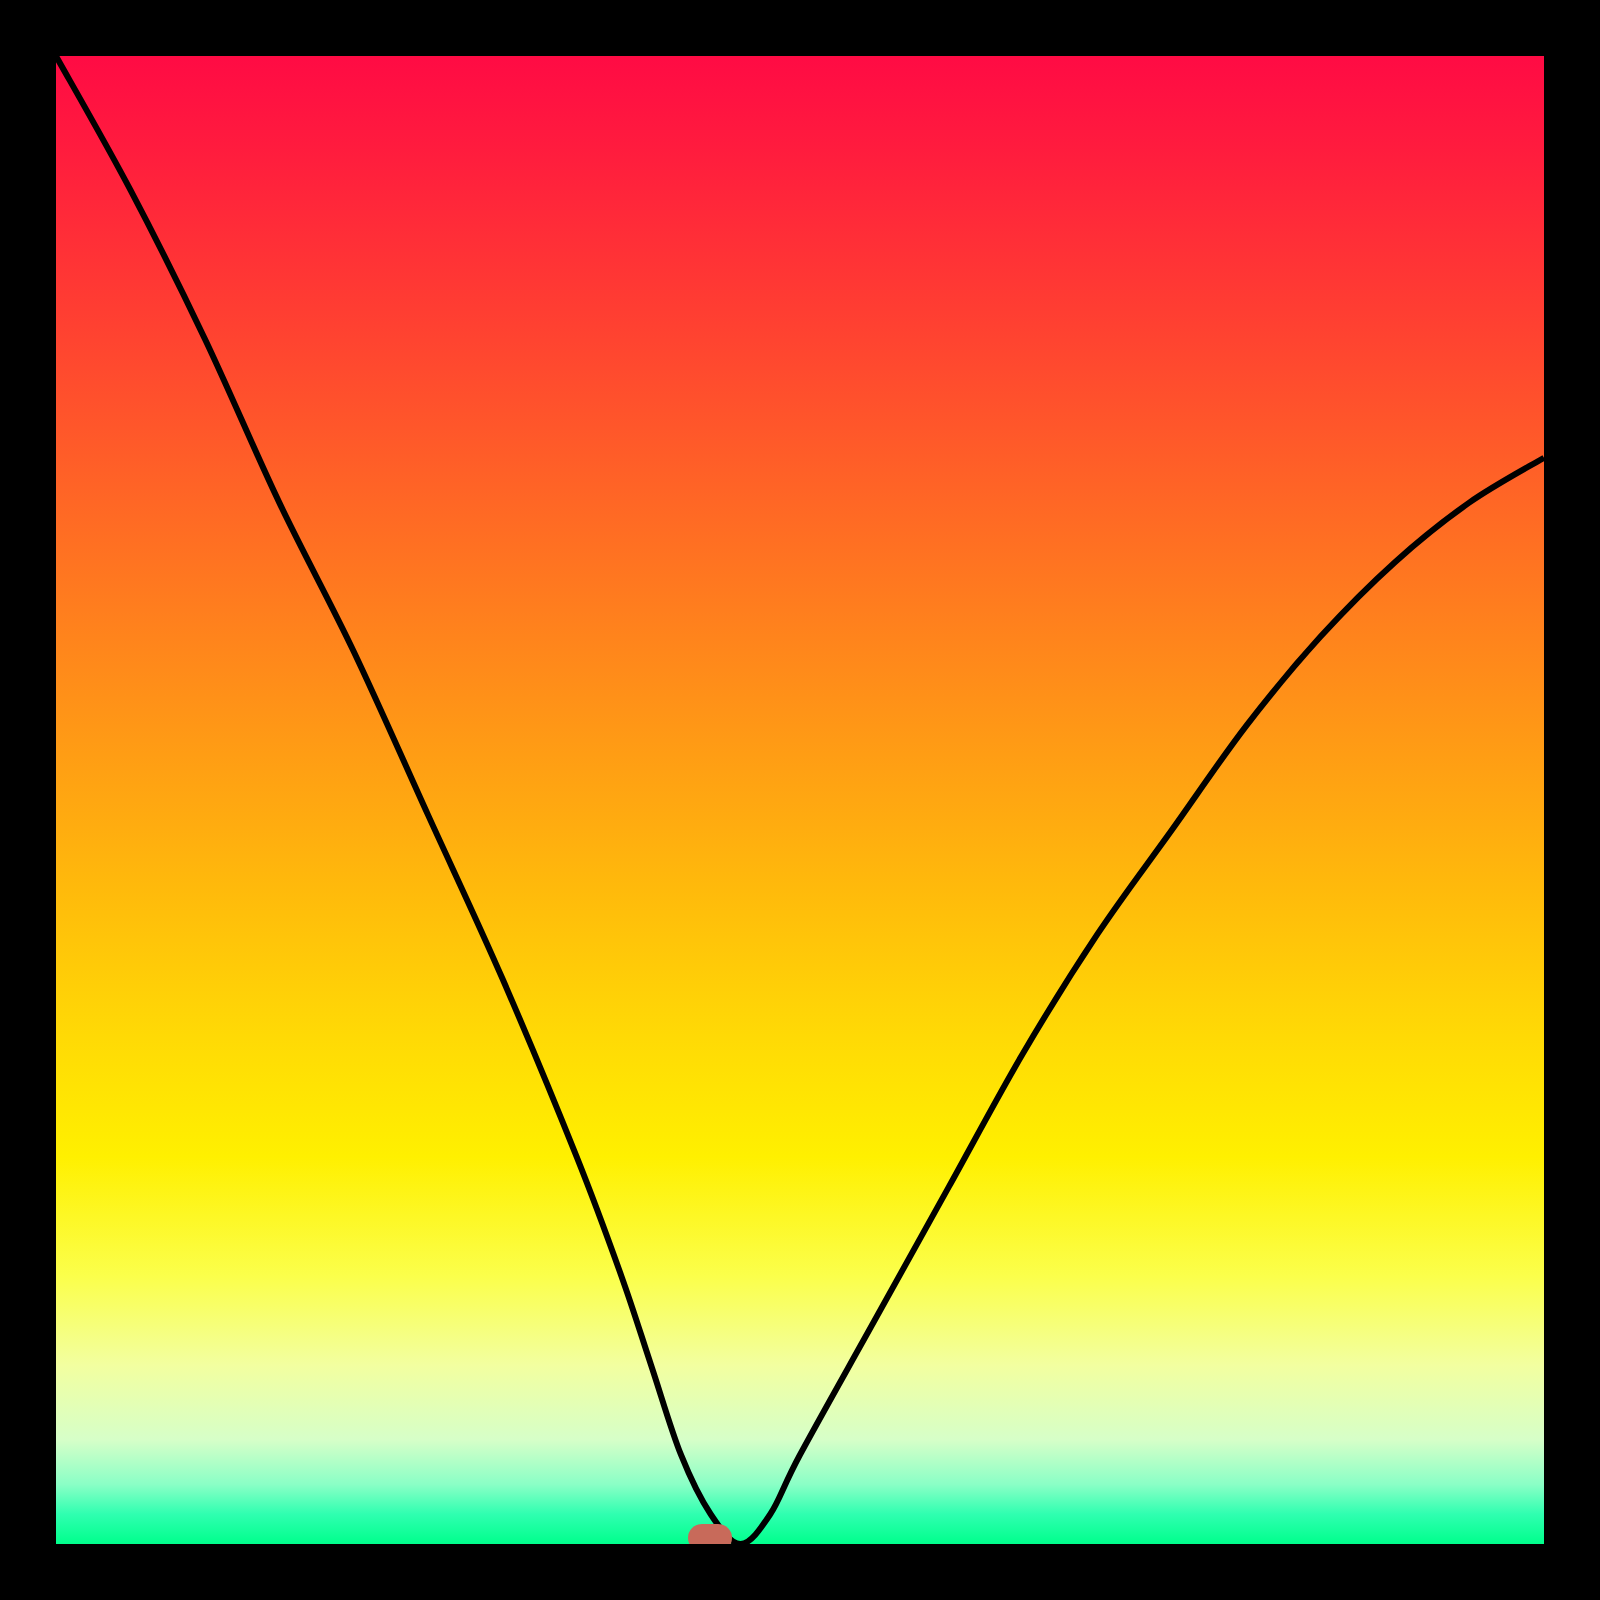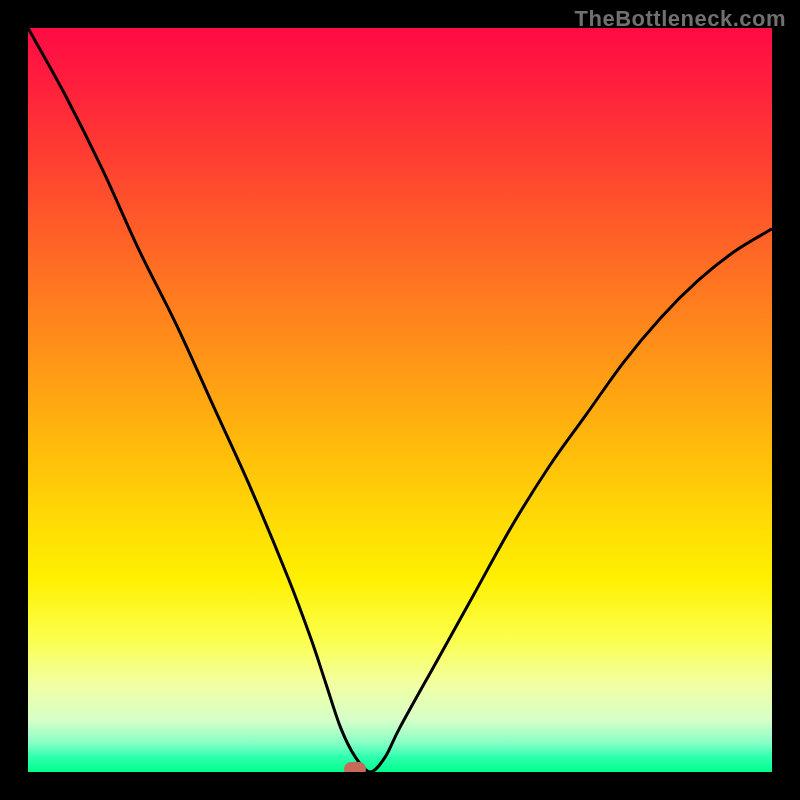--- a/index.html
+++ b/index.html
@@ -70,21 +70,20 @@
     border-radius: 7px;
     background: #c86a5a;
     transform: translate(-50%, -50%);
   }
 </style>
 </head>
 <body>
 
 <div class="frame">
 
-  <div class="watermark">TheBottleneck.com</div>
 
   <div class="plot-area">
 
     <div class="gradient"></div>
 
     <svg class="curve" viewBox="0 0 744 744" preserveAspectRatio="none">
       <path id="curve-path" fill="none" stroke="#000" stroke-width="3" d="M 0 0 C 6.2 11.159999999999988, 24.800000000000004 43.39999999999992, 37.2 66.95999999999992 C 49.6 90.51999999999992, 62.00000000000001 115.32, 74.4 141.36 C 86.80000000000001 167.40000000000003, 99.19999999999999 197.16000000000005, 111.6 223.20000000000005 C 124 249.24000000000004, 136.4 271.56000000000006, 148.8 297.6 C 161.20000000000002 323.64, 173.6 352.16, 186 379.44 C 198.4 406.71999999999997, 210.79999999999998 432.76, 223.2 461.28 C 235.6 489.79999999999995, 250.47999999999996 525.76, 260.4 550.56 C 270.32 575.3599999999999, 276.52000000000004 592.72, 282.72 610.08 C 288.92 627.44, 292.64000000000004 639.84, 297.6 654.72 C 302.56 669.6, 307.52 686.96, 312.47999999999996 699.36 C 317.43999999999994 711.76, 322.4 721.6800000000001, 327.36 729.12 C 332.32000000000005 736.56, 337.28000000000003 744, 342.24 744 C 347.2 744, 352.16 736.56, 357.12 729.12 C 362.08 721.6800000000001, 363.32 715.48, 372 699.36 C 380.68 683.24, 396.80000000000007 654.72, 409.20000000000005 632.4 C 421.6 610.0799999999999, 434 587.76, 446.4 565.44 C 458.79999999999995 543.1200000000001, 471.20000000000005 519.5600000000001, 483.6 498.48 C 496 477.40000000000003, 508.4 457.56000000000006, 520.8 438.96000000000004 C 533.1999999999999 420.36, 545.6 404.24, 558 386.88 C 570.4 369.52, 582.8000000000001 350.91999999999996, 595.2 334.79999999999995 C 607.6 318.67999999999995, 620 303.8, 632.4 290.16 C 644.8 276.52000000000004, 657.2 264.12, 669.6 252.95999999999998 C 682 241.79999999999998, 694.4 231.88000000000005, 706.8 223.20000000000005 C 719.1999999999999 214.52000000000004, 737.8 204.6, 744 200.88"></path>
     </svg>
 
     <div class="dot" id="marker-dot" style="left: 327.36px; top: 741px;"></div>

